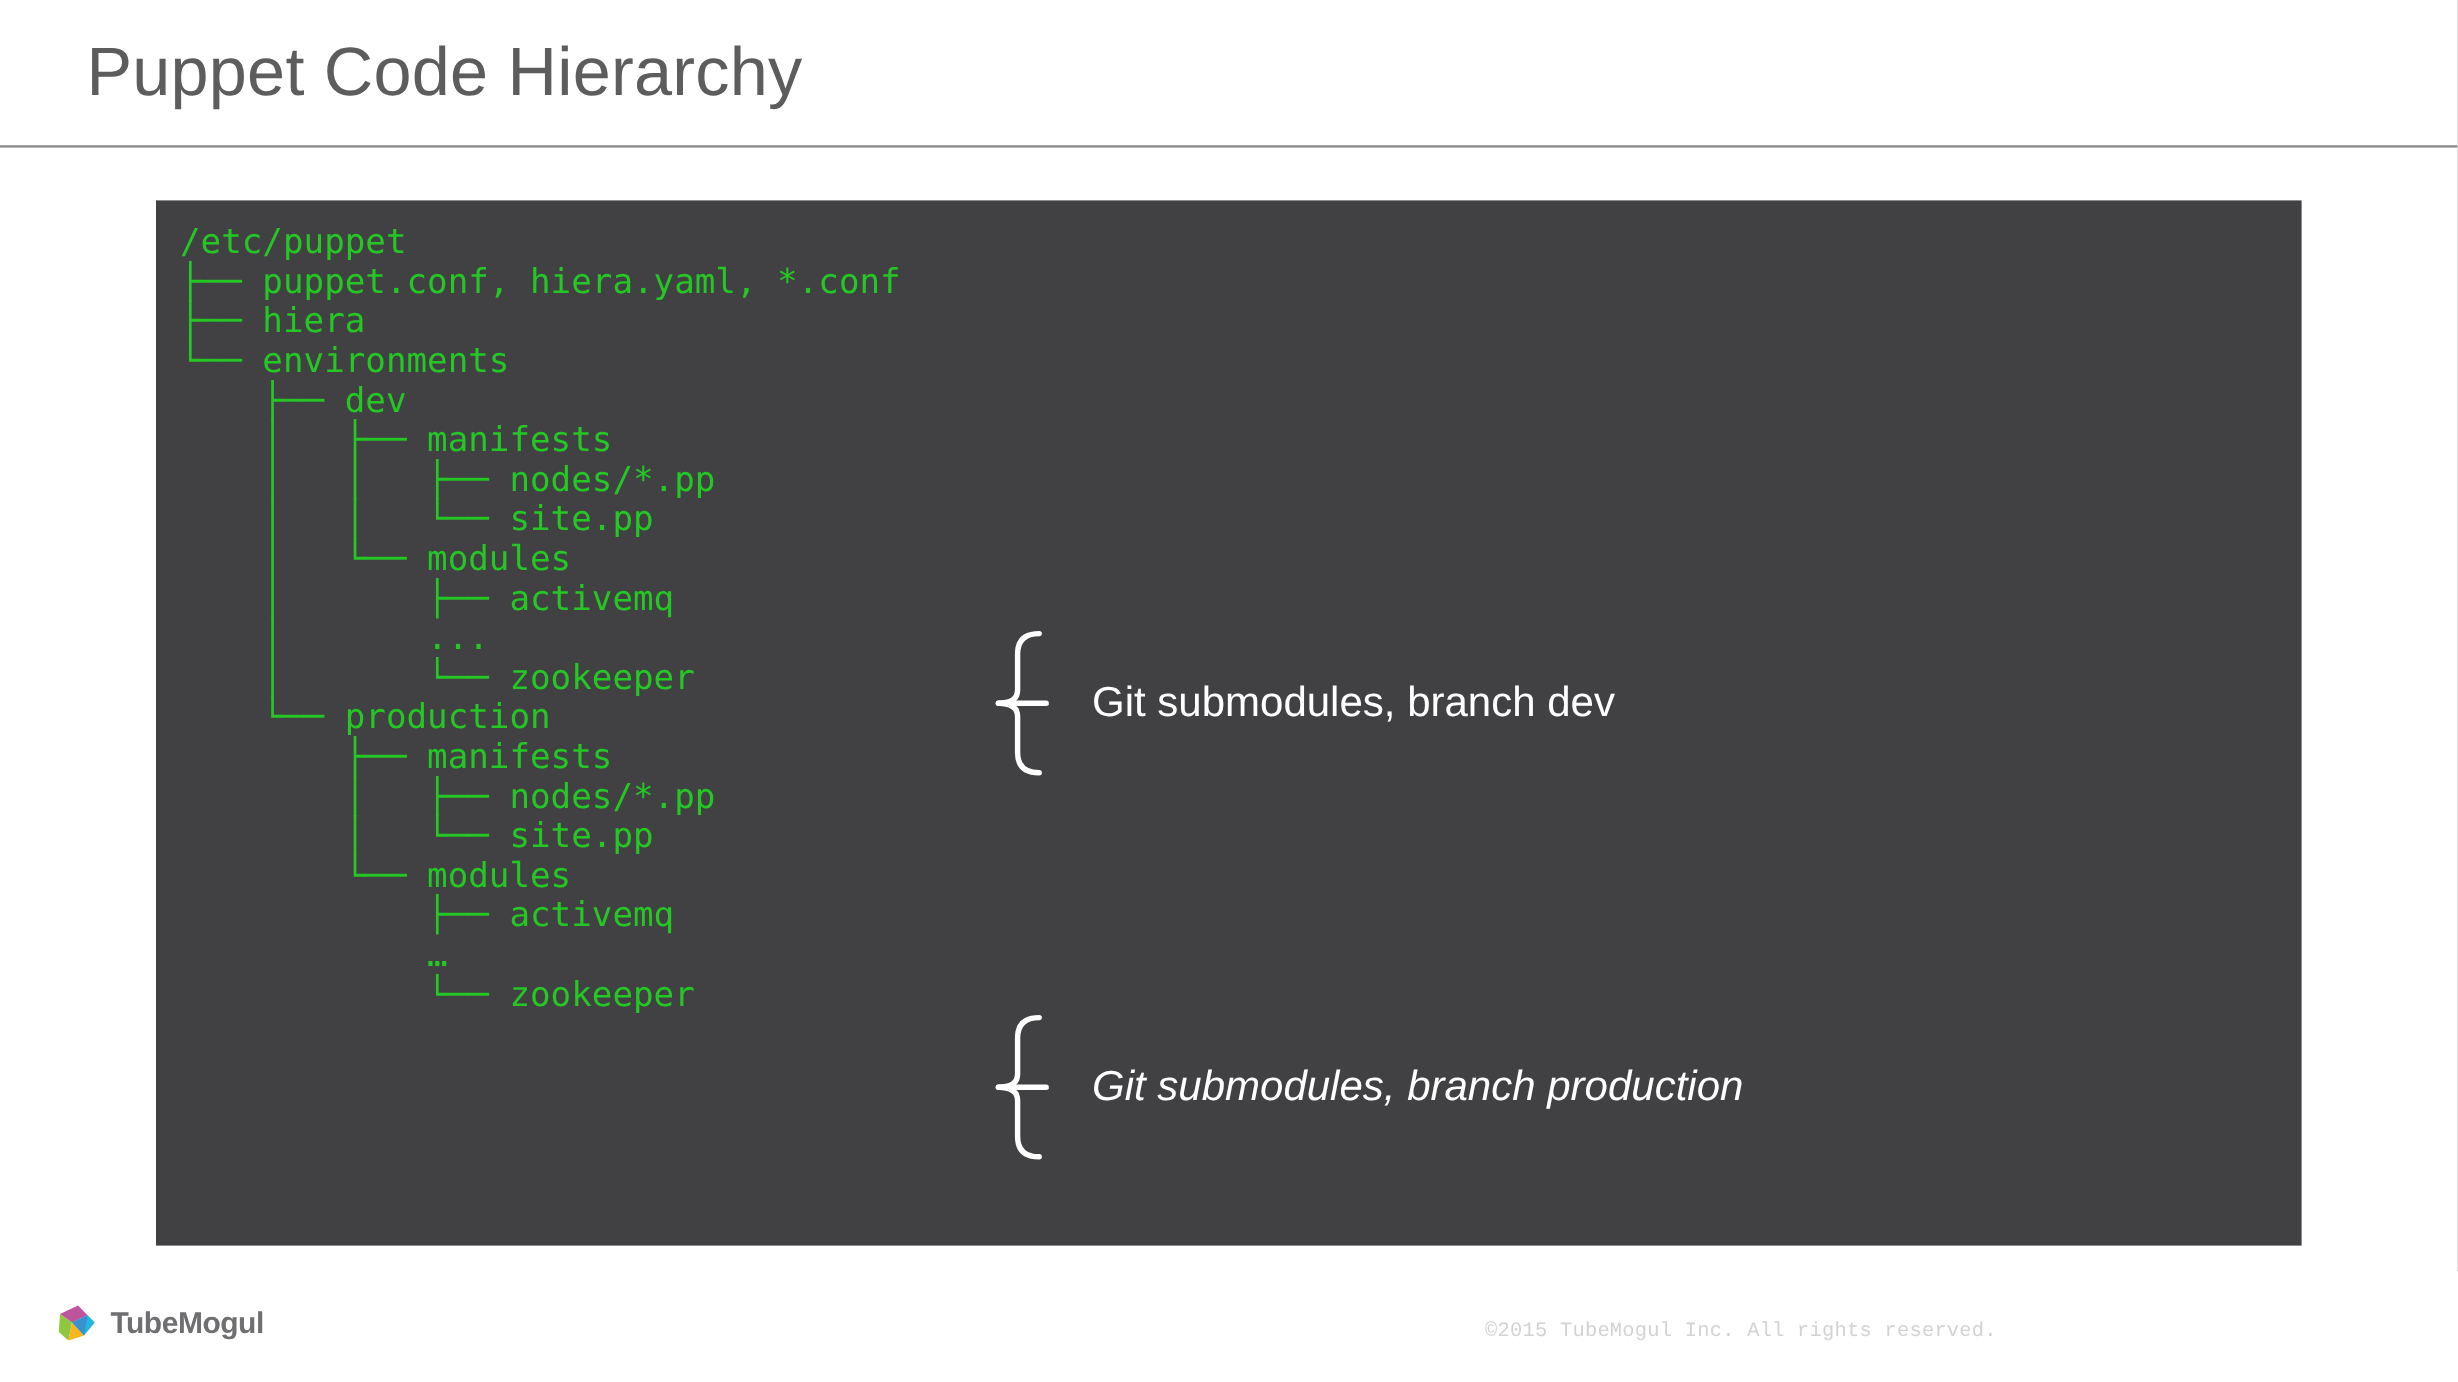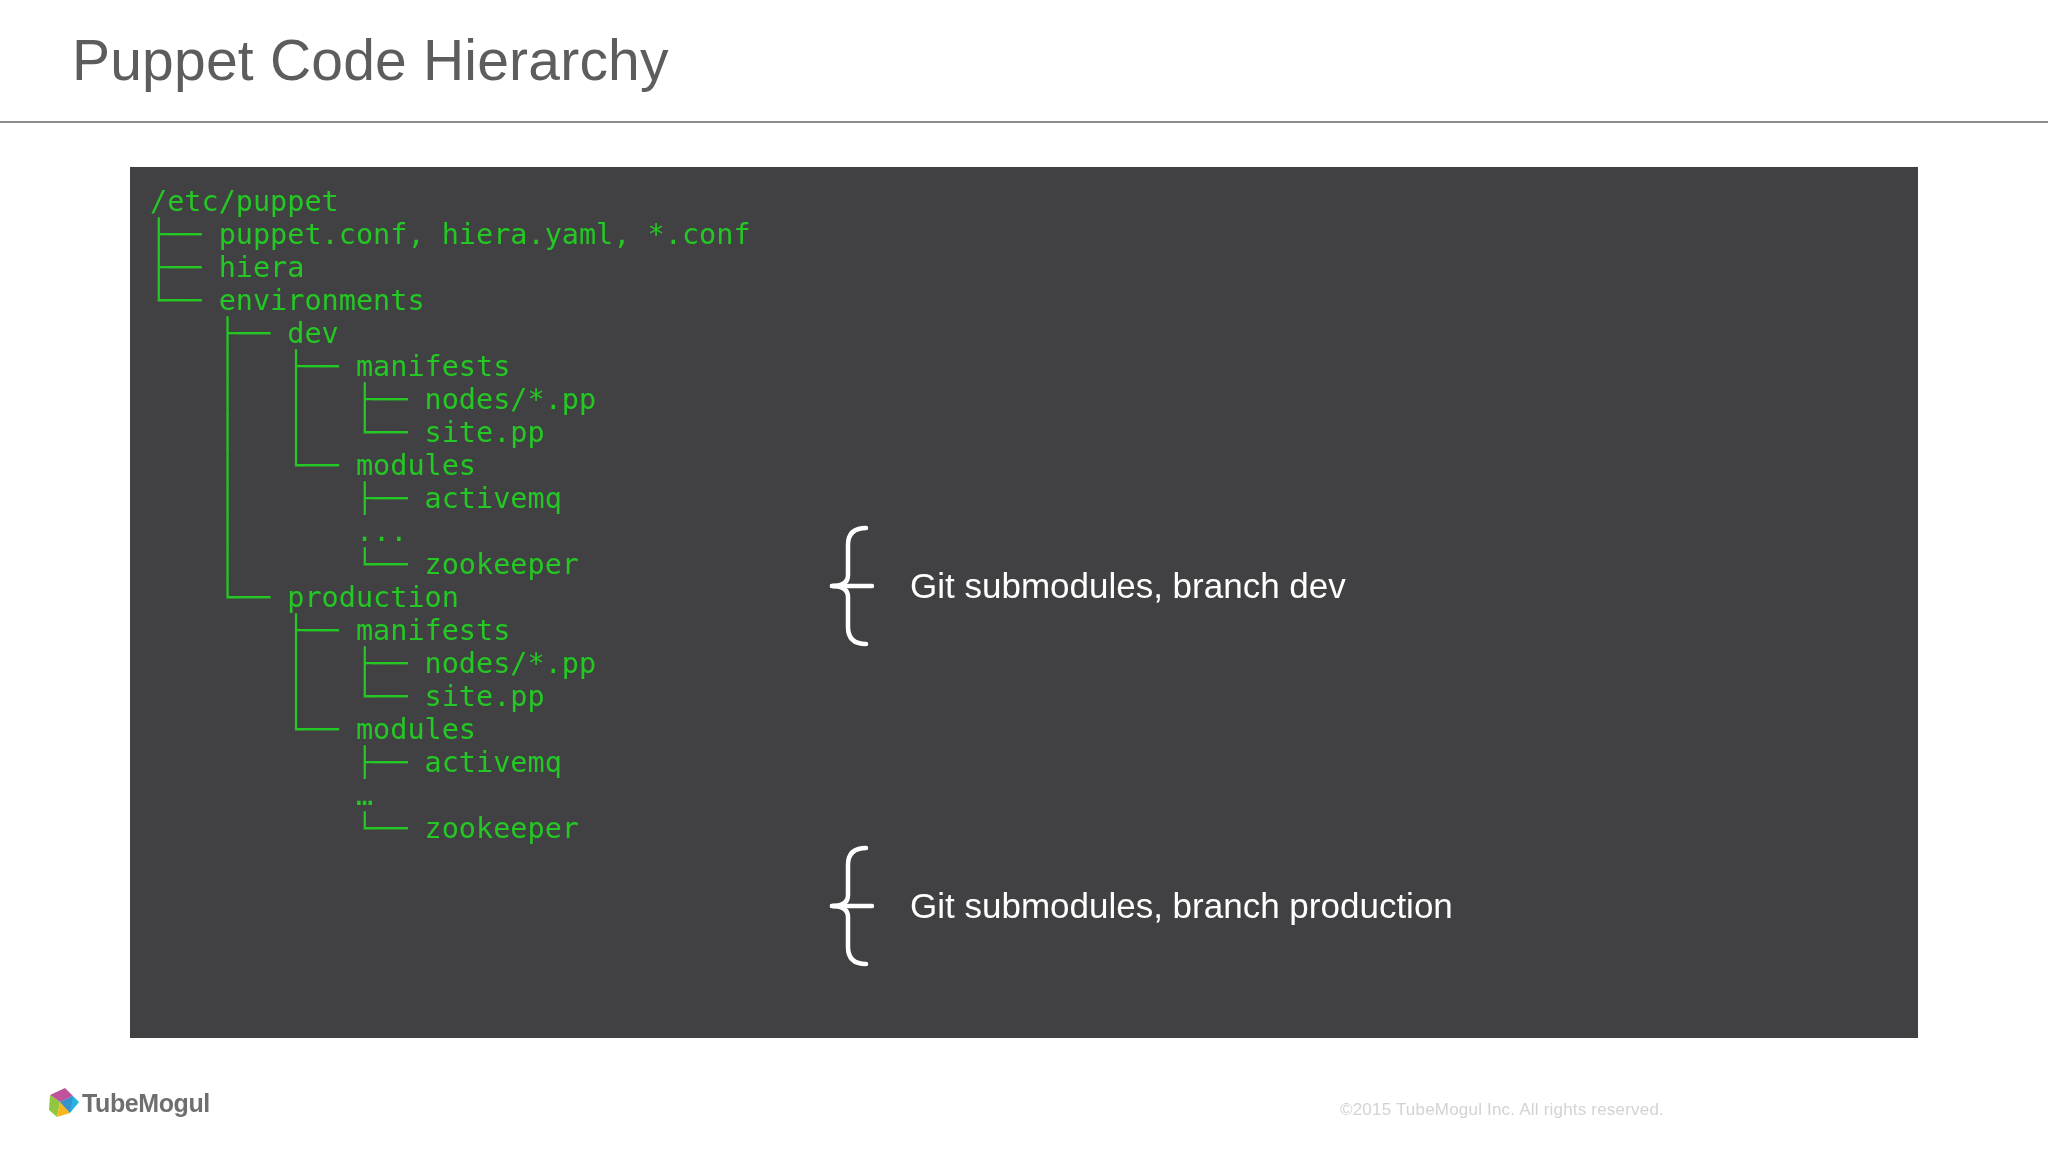--- a/index.html
+++ b/index.html
@@ -42,37 +42,37 @@
   
   .annot { position:absolute; display:flex; align-items:center; }
   .brace-wrap { position:relative; width:46px; }
   .brace-wrap svg { display:block; }
   .annot-label {
     color:#ffffff; font-size:35px; line-height:42px;
     font-family:"Liberation Sans", sans-serif; white-space:nowrap;
   }
   #annot-dev { left:828px; top:525px;justify-content:flex-end; }
   #annot-dev .annot-label { margin-left:36px; }
-  #annot-prod { left:828px; top:845px; }
+  #annot-prod { left:828px; top:845px;font-style:italic; }
   #annot-prod .annot-label { margin-left:36px; }
 
   
   #footer-logo {
     position:absolute; left:46px; top:1086px;
-    display:flex; align-items:center; 
+    display:flex; align-items:center; gap:10px;
   }
   #footer-logo .mark { width:36px; height:34px; display:block; }
   #footer-logo .wordmark {
     font-size:25px; font-weight:bold; color:#6f6f72;
     letter-spacing:-0.4px; font-family:"Liberation Sans", sans-serif;
   }
   #copyright {
     position:absolute; right:28px; top:1100px;
     font-size:17px; color:#d3d3d6;
-    font-family:Liberation Sans, sans-serif;
+    font-family:Liberation Mono, monospace;
     letter-spacing:0.2px; white-space:nowrap;
   }
 </style>
 </head>
 <body>
 
 <div id="slide">
 
   <div id="slide-title">Puppet Code Hierarchy</div>
   <div id="title-divider"></div>

